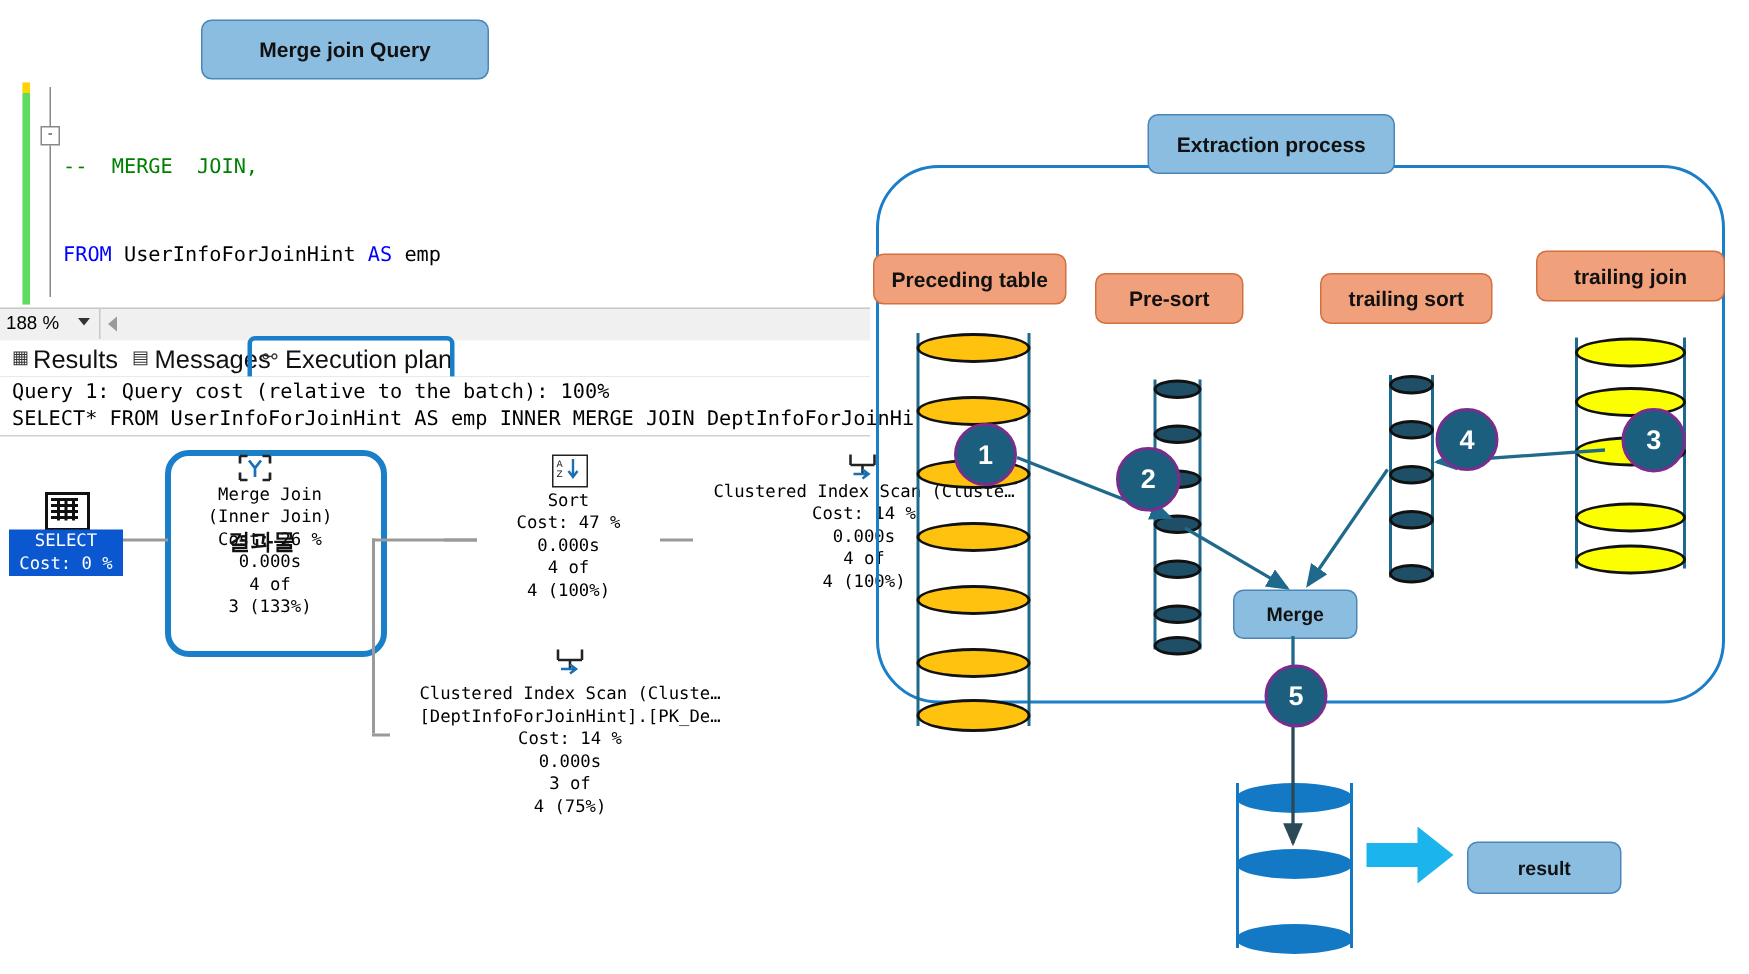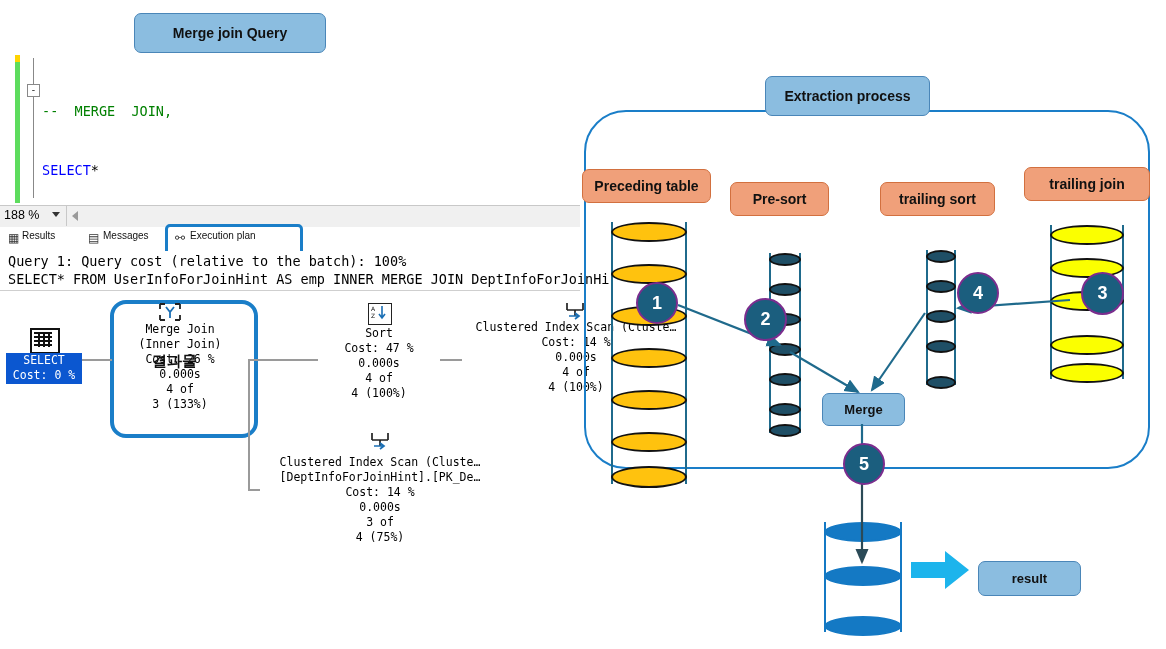--- a/index.html
+++ b/index.html
@@ -28,21 +28,21 @@
            border-bottom:1px solid #c8c8c8;}
   #zoom-val{left:4px;top:208px;font-size:12.5px;color:#000;}
   #zoom-caret{left:52px;top:212px;width:0;height:0;border-left:4px solid transparent;
               border-right:4px solid transparent;border-top:5px solid #333;}
   #zoom-sep{left:66px;top:206px;width:1px;height:20px;background:#c8c8c8;}
   #hscroll-left{left:72px;top:211px;width:0;height:0;border-top:5px solid transparent;
                 border-bottom:5px solid transparent;border-right:6px solid #9a9a9a;}
 
   
   #tabstrip{left:0;top:227px;width:580px;height:24px;background:#fff;border-bottom:1px solid #9ab;}
-  .tab{top:230px;font-size:10px;color:#111;}
+  .tab{top:230px;font-size:17px;color:#111;}
   #tab-results{left:22px;}
   #tab-messages{left:103px;}
   #tab-exec{left:190px;}
   .tabicon{top:231px;font-size:12px;color:#333;}
   #ico-results{left:8px;}
   #ico-messages{left:88px;}
   #ico-exec{left:175px;}
   #exec-highlight{left:165px;top:224px;width:132px;height:30px;border:3px solid #1a7ec8;
                   border-radius:5px;background:transparent;}
 
@@ -105,21 +105,20 @@
 
 <div class="abs" id="editor"></div>
 <div class="abs" id="editor-gutter-track"></div>
 <div class="abs" id="editor-gutter-green"></div>
 <div class="abs" id="editor-gutter-yellow"></div>
 <div class="abs" id="editor-vline"></div>
 <div class="abs fold-box">-</div>
 
 <div class="abs code" id="code-block">
   <div id="cl0"><span class="g">--  MERGE  JOIN,</span></div>
-  <div id="cl1"><span class="k">SELECT</span><span class="plain">*</span></div>
   <div id="cl2"><span class="k">FROM</span><span class="plain"> UserInfoForJoinHint </span><span class="k">AS</span><span class="plain"> emp</span></div>
   <div id="cl3"><span class="gray">INNER</span><span class="plain"> </span><span class="gray">MERGE</span><span class="plain">  </span><span class="gray">JOIN</span><span class="plain"> DeptInfoForJoinHint </span><span class="k">AS</span><span class="plain"> dept</span></div>
   <div id="cl4"><span class="k">ON</span><span class="plain"> emp.DeptID = dept.DeptID ;</span></div>
 </div>
 
 <div class="abs" id="zoombar"></div>
 <div class="abs" id="zoom-val">188 %</div>
 <div class="abs" id="zoom-caret"></div>
 <div class="abs" id="zoom-sep"></div>
 <div class="abs" id="hscroll-left"></div>

